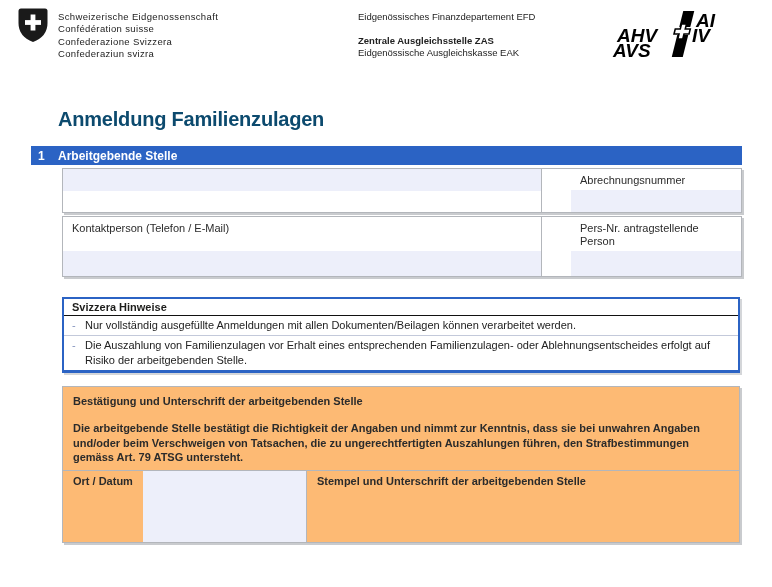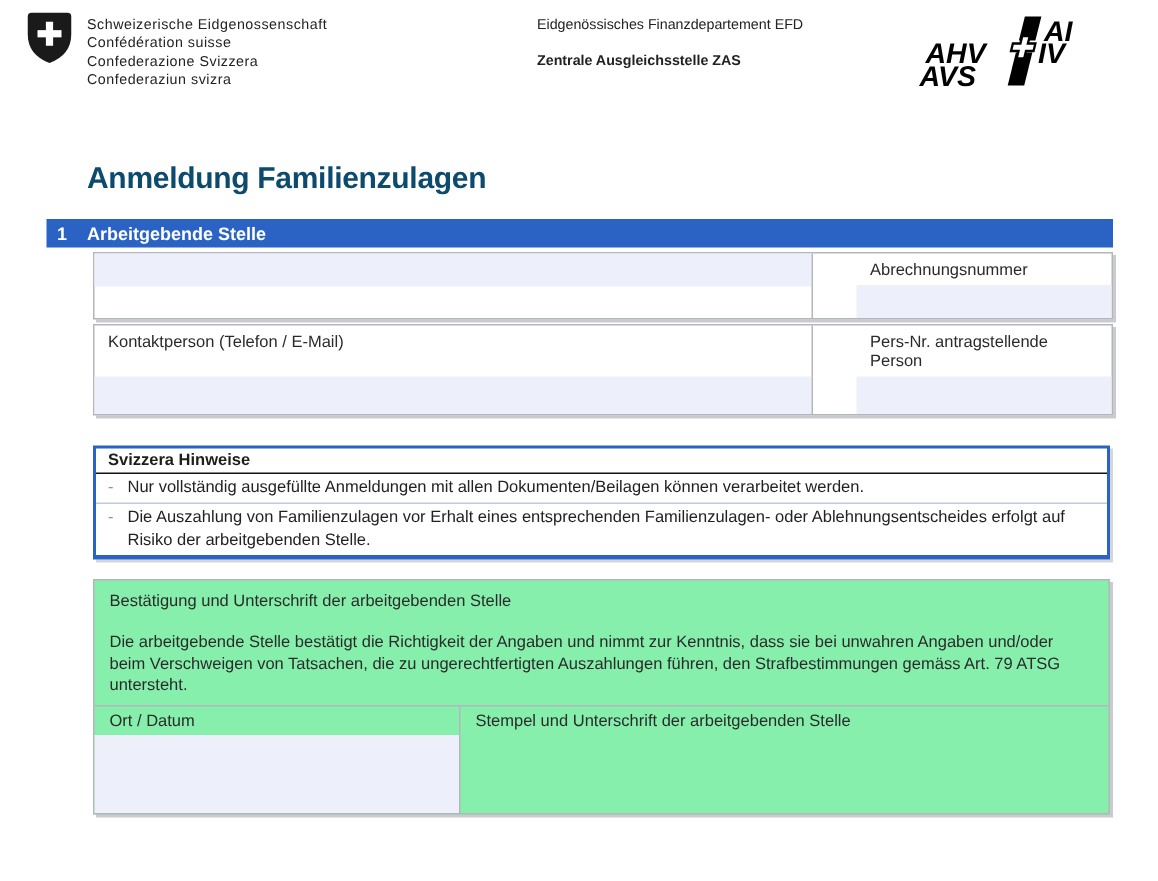--- a/index.html
+++ b/index.html
@@ -46,26 +46,26 @@
     border:2px solid #2b63c4;border-bottom-width:3px;background:#fff;box-shadow:2px 2px 0 #d4d6d9;
   }
   .hinweise-title{font-size:11px;font-weight:bold;padding:2px 8px 2px 8px;border-bottom:1px solid #111;}
   .hint-item{display:flex;font-size:11px;line-height:14.5px;padding:2px 8px 3px 8px;}
   .hint-item + .hint-item{border-top:1px solid #c3c9da;}
   .hint-dash{width:13px;color:#8292bd;flex:none;}
   .hint-text{flex:1;color:#222;}
   
   .bestaetigung{
     margin:13px 12px 0 62px;width:678px;box-sizing:border-box;border:1px solid #b3b6bb;
-    background:#86efac;box-shadow:2px 2px 0 #c9cbce;
+    background:#fdba74;box-shadow:2px 2px 0 #c9cbce;font-weight:bold;
   }
   .best-heading{font-size:11px;padding:7px 10px 0 10px;line-height:14px;color:#2b2b2b;}
   .best-text{font-size:11px;padding:13px 10px 5px 10px;line-height:14.5px;color:#2b2b2b;}
   .sign-row{display:flex;border-top:1px solid #b3b6bb;height:71px;}
-  .sign-cell{display:flex;flex-direction:column;box-sizing:border-box;}
+  .sign-cell{display:flex;flex-direction:row;box-sizing:border-box;}
   .sign-cell + .sign-cell{border-left:1px solid #b3b6bb;}
   .sc-left{width:243px;}
   .sc-right{flex:1;}
   .sign-label{padding:4px 10px 2px 10px;font-size:11px;line-height:13.5px;color:#2b2b2b;}
   .sign-input{background:#edeffa;flex:1;}
 </style>
 </head>
 <body>
 
 <div class="page">
@@ -81,20 +81,21 @@
   <div class="federal-block">
     <div>Schweizerische Eidgenossenschaft</div>
     <div>Confédération suisse</div>
     <div>Confederazione Svizzera</div>
     <div>Confederaziun svizra</div>
   </div>
 
   <div class="dept-block">
     <div class="dept-line1">Eidgenössisches Finanzdepartement EFD</div>
     <div class="dept-bold">Zentrale Ausgleichsstelle ZAS</div>
+    <div>Eidgenössische Ausgleichskasse EAK</div>
   </div>
 
   <div class="ahv-logo">
     <svg width="122" height="52" viewBox="0 0 122 52">
       <g font-family="Liberation Sans, sans-serif" font-style="italic" font-weight="bold" font-size="19" fill="#000">
         <text x="7" y="34">AHV</text>
         <text x="3" y="49">AVS</text>
         <text x="86" y="19">AI</text>
         <text x="82" y="34">IV</text>
       </g>

